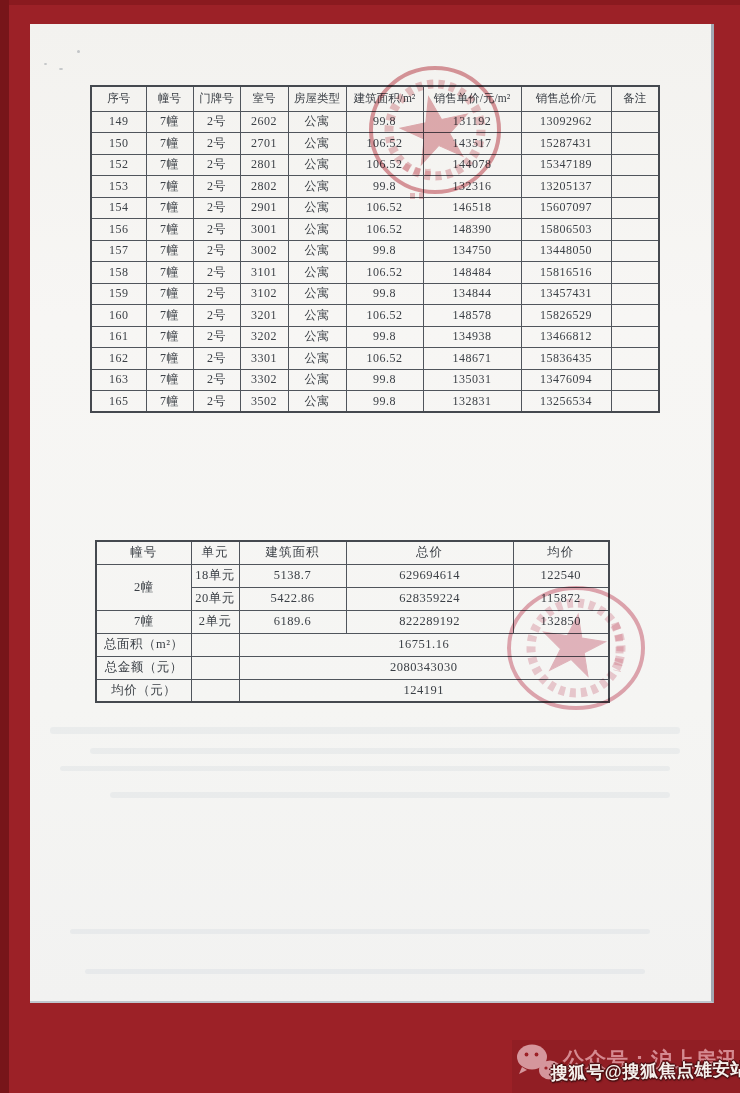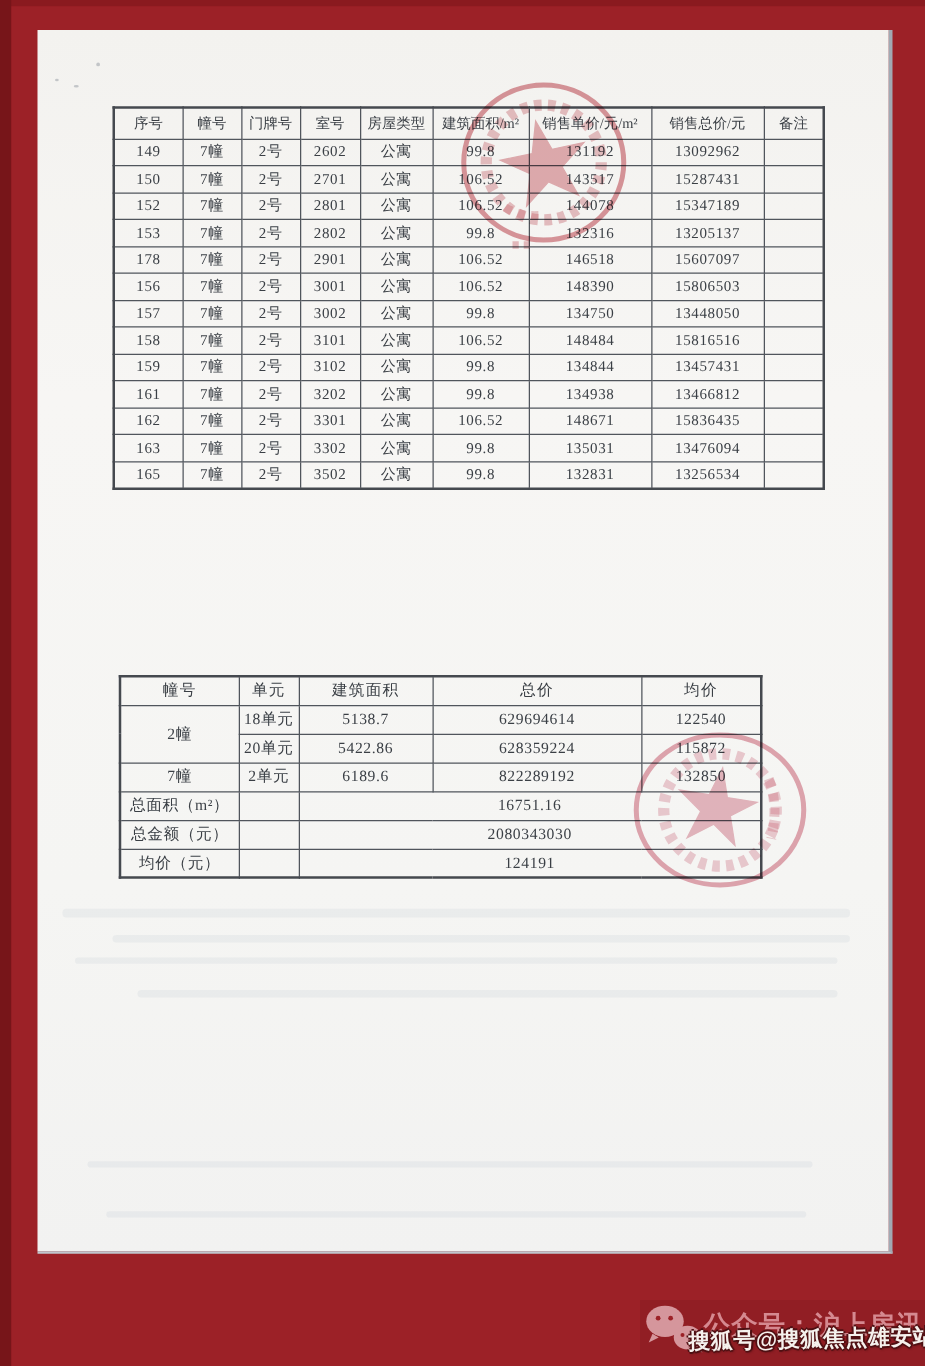--- a/index.html
+++ b/index.html
@@ -145,21 +145,21 @@
         <td>7幢</td>
         <td>2号</td>
         <td>2802</td>
         <td>公寓</td>
         <td>99.8</td>
         <td>132316</td>
         <td>13205137</td>
         <td></td>
       </tr>
       <tr>
-        <td>178</td>
+        <td>154</td>
         <td>7幢</td>
         <td>2号</td>
         <td>2901</td>
         <td>公寓</td>
         <td>106.52</td>
         <td>146518</td>
         <td>15607097</td>
         <td></td>
       </tr>
       <tr>
@@ -197,20 +197,31 @@
       </tr>
       <tr>
         <td>159</td>
         <td>7幢</td>
         <td>2号</td>
         <td>3102</td>
         <td>公寓</td>
         <td>99.8</td>
         <td>134844</td>
         <td>13457431</td>
+        <td></td>
+      </tr>
+      <tr>
+        <td>160</td>
+        <td>7幢</td>
+        <td>2号</td>
+        <td>3201</td>
+        <td>公寓</td>
+        <td>106.52</td>
+        <td>148578</td>
+        <td>15826529</td>
         <td></td>
       </tr>
       <tr>
         <td>161</td>
         <td>7幢</td>
         <td>2号</td>
         <td>3202</td>
         <td>公寓</td>
         <td>99.8</td>
         <td>134938</td>

